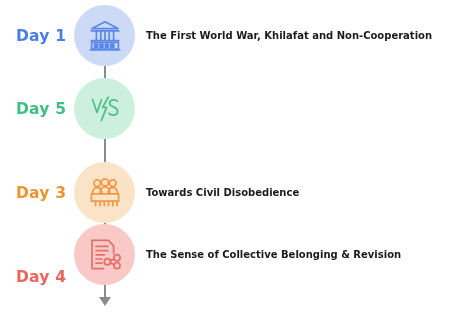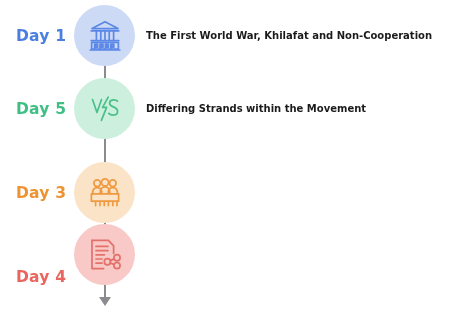--- a/index.html
+++ b/index.html
@@ -128,21 +128,20 @@
     <span class="day-label" style="color:#3fbf84;">Day 5</span>
     <span class="badge" style="background:#cdefdd;">
       <span>
         <svg width="34" height="34" viewBox="0 0 34 34" fill="none" stroke="#49c08a" stroke-width="1.7" stroke-linecap="round" stroke-linejoin="round">
           <path d="M4.5 7.5 L9 20.5 L13.5 7.5"></path>
           <path d="M29.5 9.2 C27.6 7.2 21.6 7 21.6 11.3 C21.6 15.6 29.6 14.2 29.6 19.4 C29.6 23.8 23 23.8 20.8 21.4"></path>
           <path d="M20.2 5.2 L14.6 15.4 L18.6 15.4 L13.4 28.4"></path>
         </svg>
       </span>
     </span>
-    <div class="row-title">Differing Strands within the Movement</div>
   </div>
 
   <div class="row" style="top:162px;height:61px;padding-left:24px;">
     <span class="day-label" style="color:#ef9230;">Day 3</span>
     <span class="badge" style="background:#fae3c6;">
       <span>
         <svg width="36" height="36" viewBox="0 0 36 36" fill="none" stroke="#ef9a42" stroke-width="1.7" stroke-linecap="round" stroke-linejoin="round">
           <circle cx="10.2" cy="8.2" r="3.3"></circle>
           <circle cx="18" cy="7.4" r="3.5"></circle>
           <circle cx="25.8" cy="8.2" r="3.3"></circle>
@@ -152,20 +151,21 @@
           <rect x="4.4" y="18.8" width="27.2" height="7.4"></rect>
           <line x1="8.6" y1="26.6" x2="8.6" y2="30.6"></line>
           <line x1="13" y1="26.6" x2="13" y2="30.6"></line>
           <line x1="17.2" y1="26.6" x2="17.2" y2="30.6"></line>
           <line x1="21.4" y1="26.6" x2="21.4" y2="30.6"></line>
           <line x1="25.8" y1="26.6" x2="25.8" y2="30.6"></line>
           <line x1="30" y1="26.6" x2="30" y2="30.6"></line>
         </svg>
       </span>
     </span>
+    <div class="row-title">Towards Civil Disobedience</div>
   </div>
 
   <div class="row" style="top:224px;height:61px;">
     <span class="day-label" style="color:#e9655e;margin-top:45px;">Day 4</span>
     <span class="badge" style="background:#f8c9c6;">
       <span>
         <svg width="36" height="36" viewBox="0 0 36 36" fill="none" stroke="#e4706a" stroke-width="1.7" stroke-linecap="round" stroke-linejoin="round">
           <path d="M5 3.4 L21.4 3.4 L26.6 8.8 L26.6 16.4"></path>
           <path d="M5 3.4 L5 31.6 L16.6 31.6"></path>
           <line x1="9" y1="9.4" x2="21" y2="9.4"></line>
@@ -174,15 +174,16 @@
           <line x1="9" y1="22" x2="15" y2="22"></line>
           <line x1="9" y1="26.2" x2="15" y2="26.2"></line>
           <circle cx="20.4" cy="24.8" r="3.1"></circle>
           <circle cx="30" cy="20.8" r="3.1"></circle>
           <circle cx="30" cy="28.6" r="3.1"></circle>
           <line x1="23.3" y1="23.6" x2="27.2" y2="21.9"></line>
           <line x1="23.3" y1="26" x2="27.2" y2="27.6"></line>
         </svg>
       </span>
     </span>
+    <div class="row-title">The Sense of Collective Belonging &amp; Revision</div>
   </div>
 
 </div>
 
 </body></html>

